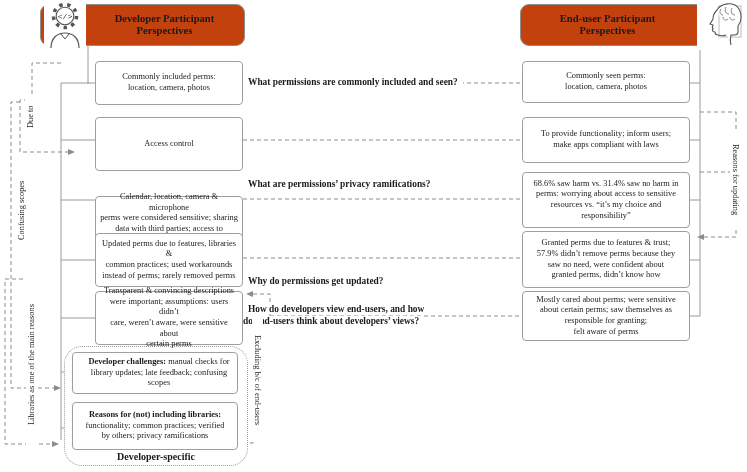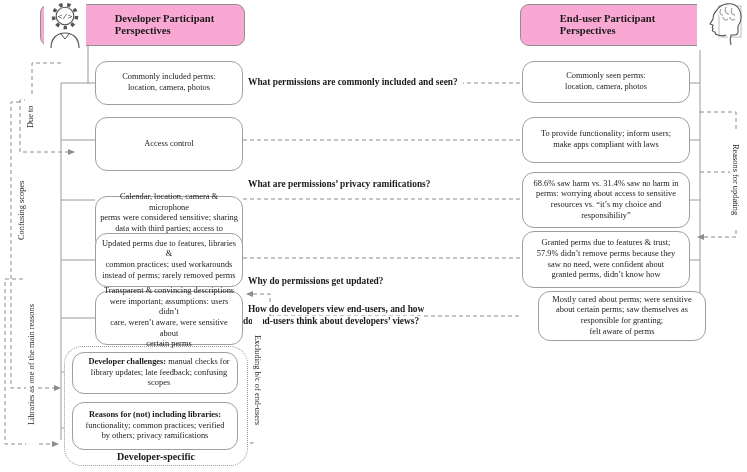--- a/index.html
+++ b/index.html
@@ -3,29 +3,29 @@
 <meta charset="utf-8">
 <style>
   html,body{margin:0;padding:0;background:#fff;}
   .canvas{
     position:relative;width:747px;height:472px;background:#fff;
     font-family:"Liberation Serif", "DejaVu Serif", serif;color:#1a1a1a;overflow:hidden;
   }
   svg.overlay{position:absolute;left:0;top:0;z-index:0;}
   .box{
     position:absolute;z-index:2;box-sizing:border-box;
-    border:1px solid #9e9e9e;border-radius:12px;background:#fff;
+    border:1px solid #9e9e9e;border-radius:4px;background:#fff;
     display:flex;align-items:center;justify-content:center;
     text-align:center;font-size:8.4px;line-height:10.6px;white-space:pre-line;
     padding:2px 4px;
   }
   .hdr{
     position:absolute;z-index:2;box-sizing:border-box;
-    border:1px solid #8f8f8f;border-radius:9px;background:#f9a8d4;
-    display:flex;align-items:center;justify-content:center;
+    border:1px solid #8f8f8f;border-radius:9px;background:#c2410c;
+    display:flex;align-items:center;justify-content:center;text-align:center;
     font-weight:bold;font-size:10.6px;line-height:12.5px;white-space:pre-line;
   }
   .icon{position:absolute;z-index:3;background:#fff;}
   .q{
     position:absolute;z-index:2;left:243px;width:279px;text-align:left;
     font-weight:bold;font-size:9.4px;line-height:11.6px;white-space:pre-line;
   }
   .q span{background:#fff;padding:0 5px;}
   .vlabel{
     position:absolute;z-index:2;font-size:8.4px;color:#222;background:#fff;
@@ -152,21 +152,21 @@
   <div class="box" style="left:522px;top:117px;width:168px;height:46px;">To provide functionality; inform users;
 make apps compliant with laws</div>
   <div class="box" style="left:522px;top:172px;width:168px;height:56px;">68.6% saw harm vs. 31.4% saw no harm in
 perms: worrying about access to sensitive
 resources vs. “it’s my choice and
 responsibility”</div>
   <div class="box" style="left:522px;top:231px;width:168px;height:57px;">Granted perms due to features &amp; trust;
 57.9% didn’t remove perms because they
 saw no need, were confident about
 granted perms, didn’t know how</div>
-  <div class="box" style="left:522px;top:291px;width:168px;height:50px;margin-left:16px;">Mostly cared about perms; were sensitive
+  <div class="box" style="left:522px;top:291px;width:168px;height:50px;">Mostly cared about perms; were sensitive
 about certain perms; saw themselves as
 responsible for granting;
 felt aware of perms</div>
 
   <div class="vlabel up" style="left:25px;top:96px;height:42px;">Due to</div>
   <div class="vlabel up" style="left:16px;top:170px;height:80px;">Confusing scopes</div>
   <div class="vlabel up" style="left:26px;top:266px;height:198px;">Libraries as one of the main reasons</div>
   <div class="vlabel" style="left:252px;top:318px;height:124px;">Excluding b/c of end-users</div>
   <div class="vlabel" style="left:730px;top:130px;height:100px;">Reasons for updating</div>
 

